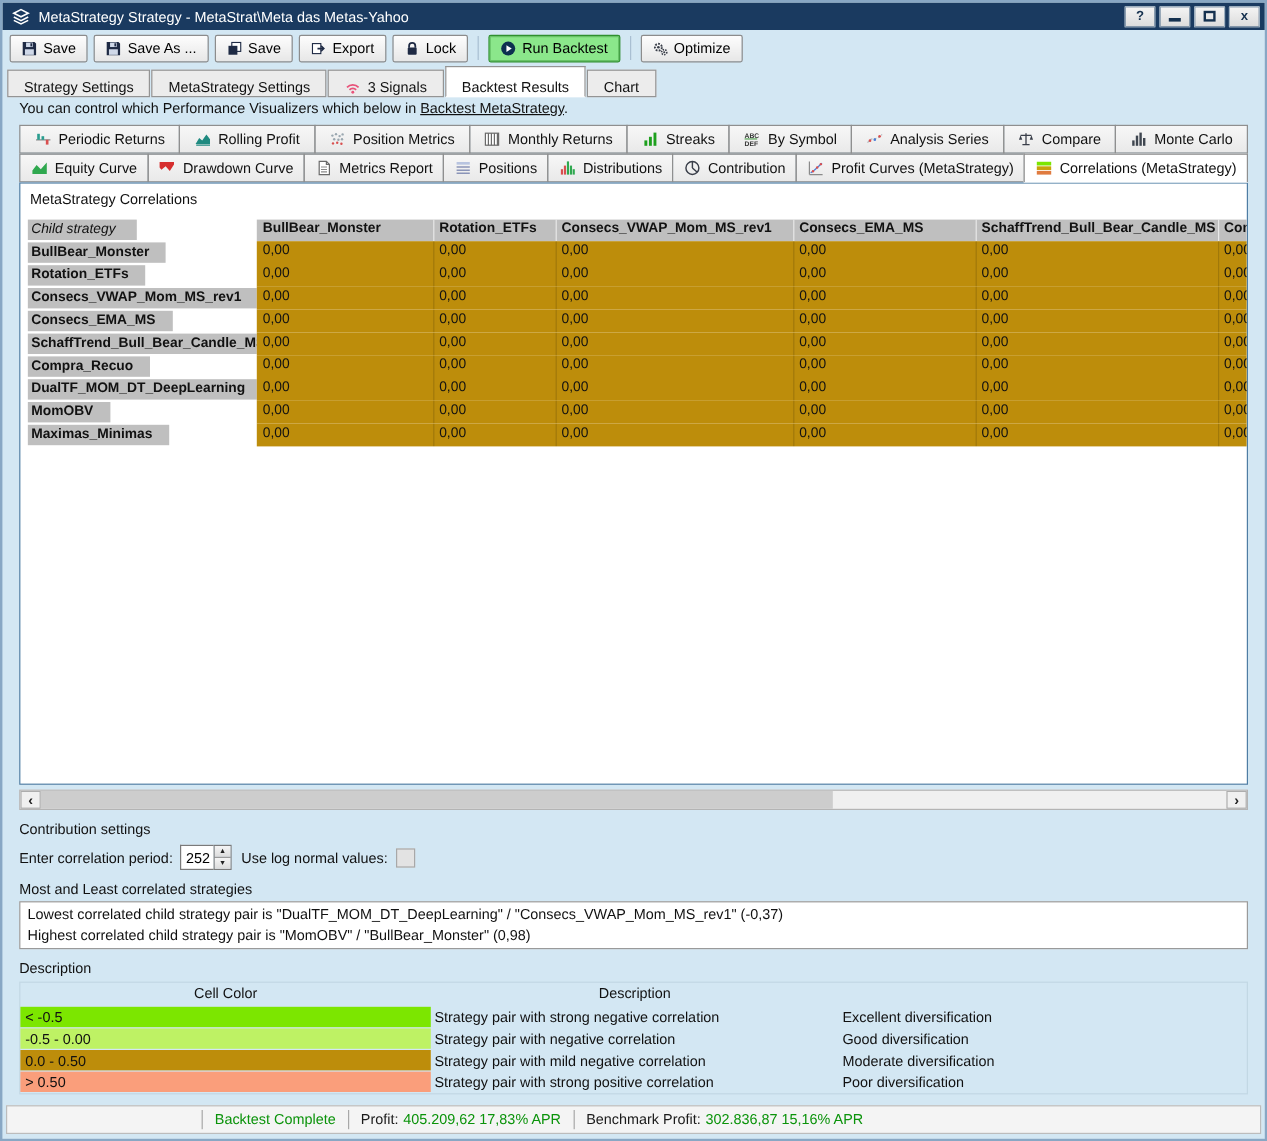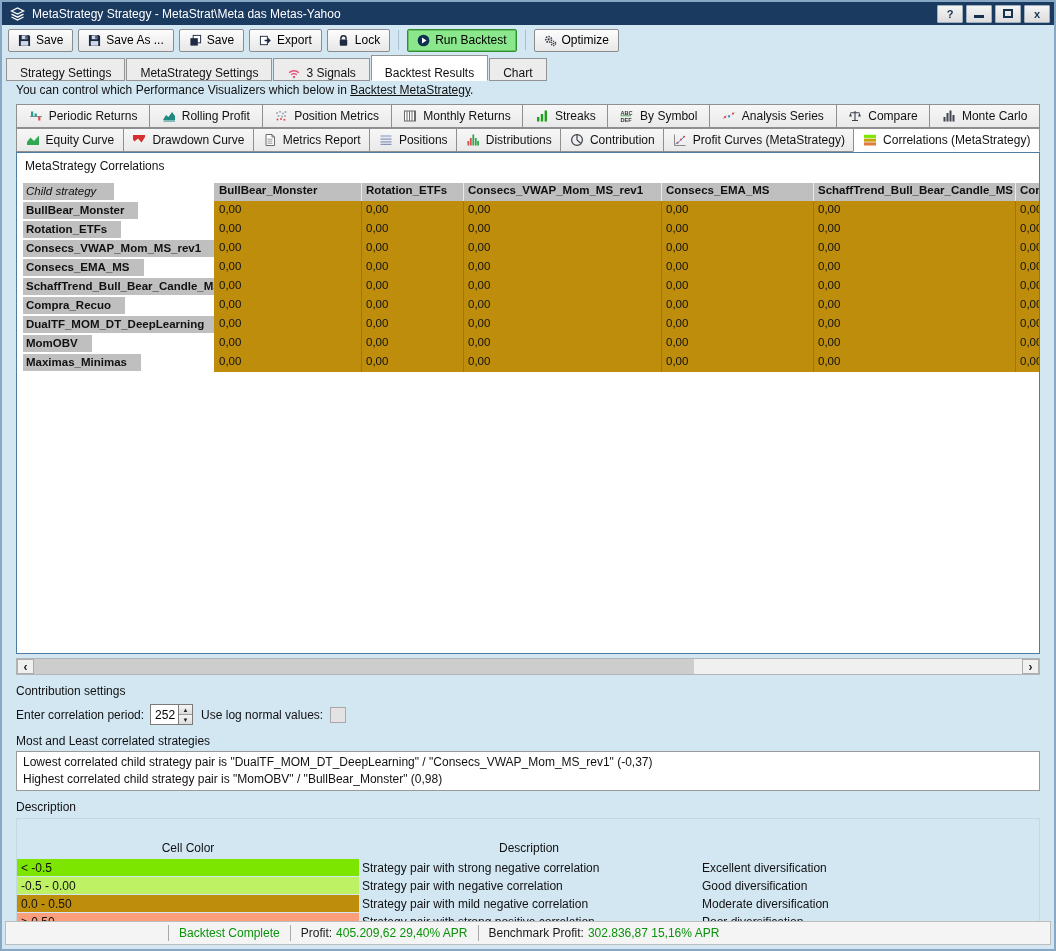--- a/index.html
+++ b/index.html
@@ -147,21 +147,21 @@
     width: 16px; height: 16px; margin-left: 7px;
     background: #e3e3e3; border: 1px solid #a8a8a8; cursor: pointer;
   }
   .corr-box {
     margin-top: 3px; background: #fff; border: 1px solid #9a9a9a;
     padding: 2px 6px; height: 40px; line-height: 17px;
   }
   
   .legend { margin-top: 4px; border: 1px solid #c2d8e4; }
   .legend-row { display: flex; height: 17px; margin-bottom: 1px; align-items: center; }
-  .legend-row.head { font-weight: normal; margin-bottom: 2px; height: 18px; margin-top: 20px; }
+  .legend-row.head { font-weight: normal; margin-bottom: 2px; height: 18px; }
   .lg-c1 { width: 342px; min-width: 342px; height: 100%; display: flex; align-items: center; padding-left: 4px; }
   .lg-c2 { width: 340px; min-width: 340px; padding-left: 3px; }
   .lg-c3 { flex: 1; padding-left: 3px; }
   .legend-row.head .lg-c1, .legend-row.head .lg-c2, .legend-row.head .lg-c3 { justify-content: center; text-align: center; padding-left: 0; }
   
   .statusbar {
     flex: none; height: 24px; margin: 0 3px 4px 3px;
     background: #f4f4f4; border: 1px solid #bcbcbc;
     display: flex; align-items: center;
   }
@@ -734,18 +734,18 @@
         </div>
       </div>
   </div>
 
   <div class="statusbar">
     <span class="spacer"></span>
     <span class="sb-sep"></span>
     <span class="sb-green">Backtest Complete</span>
     <span class="sb-sep"></span>
     <span class="sb-label">Profit:</span>
-    <span class="sb-green">405.209,62 29,40% APR</span>
+    <span class="sb-green">405.209,62 17,83% APR</span>
     <span class="sb-sep"></span>
     <span class="sb-label">Benchmark Profit:</span>
     <span class="sb-green">302.836,87 15,16% APR</span>
   </div>
 </div>
 
 </body></html>

